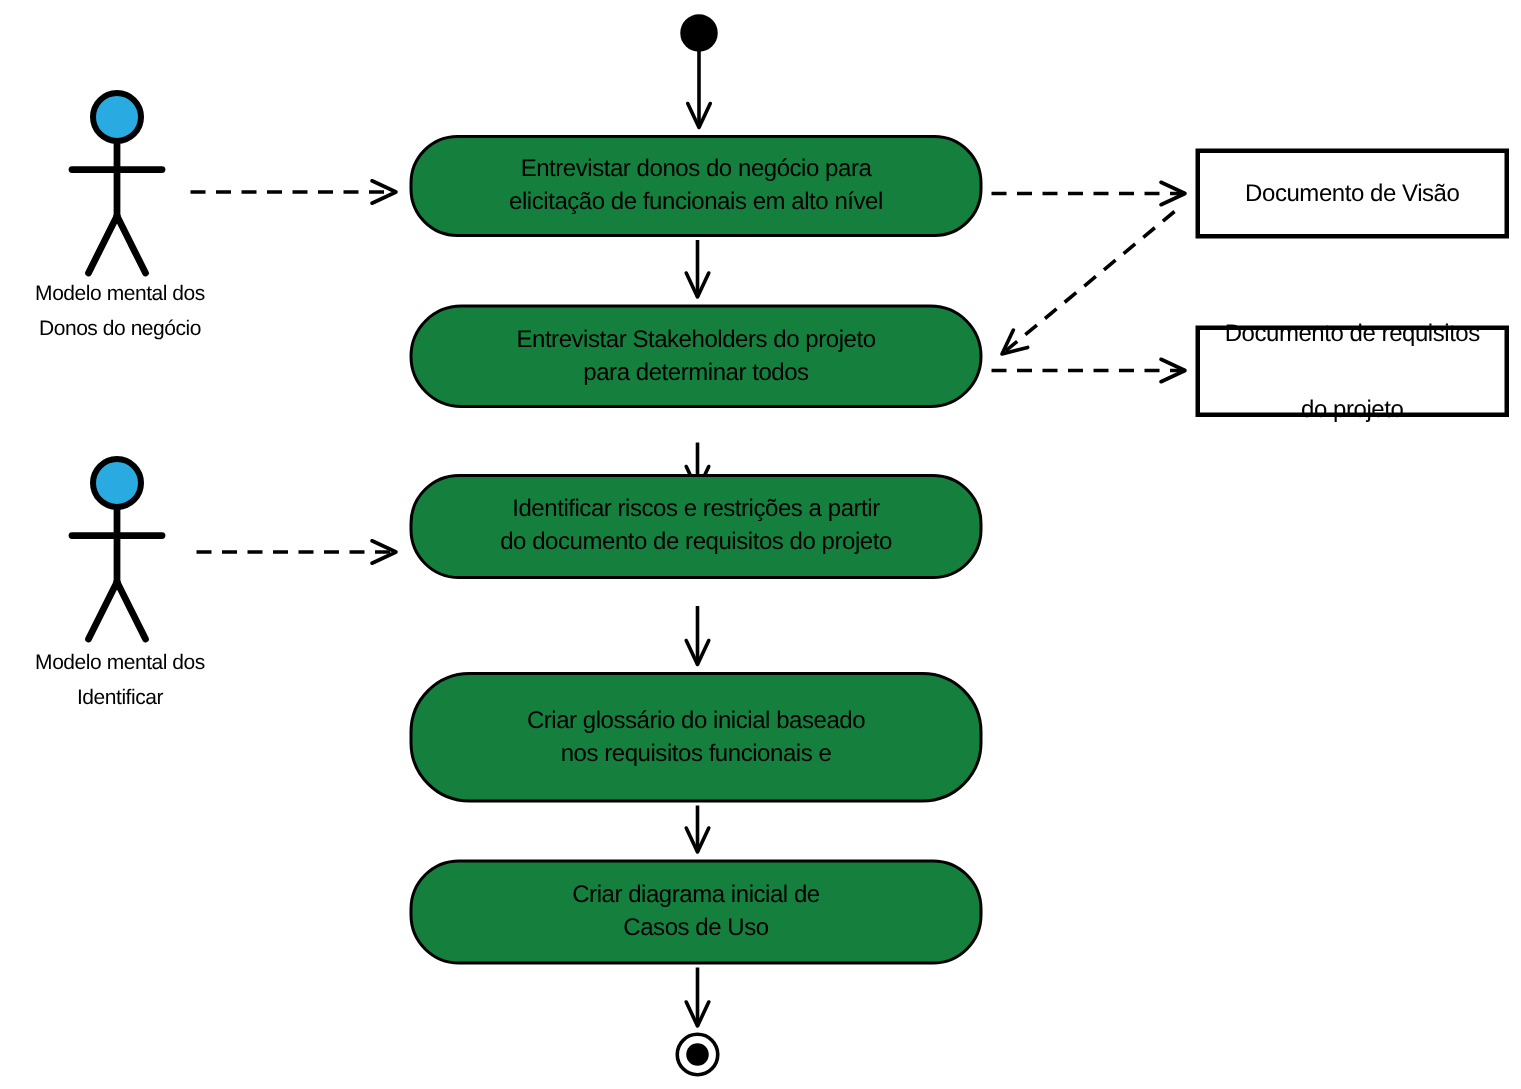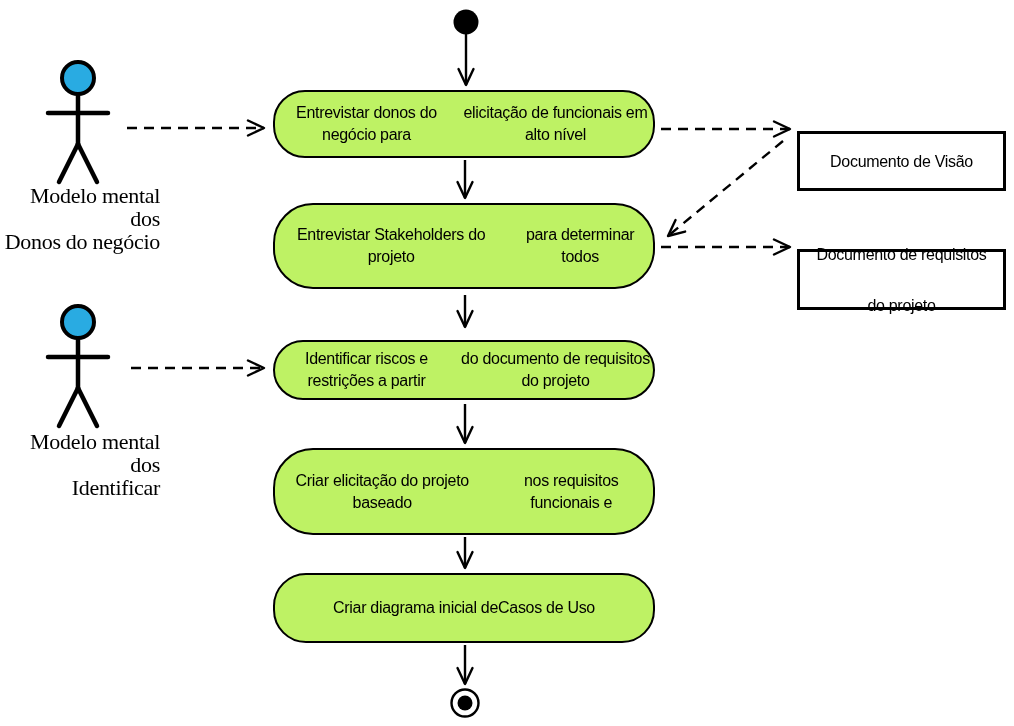--- a/index.html
+++ b/index.html
@@ -20,63 +20,61 @@
     position: absolute;
     left: 0;
     top: 0;
   }
   .activity {
     position: absolute;
     left: 273px;
     width: 382px;
     box-sizing: border-box;
     border: 2.5px solid #000000;
-    background: #bef264;
+    background: #15803d;
     display: flex;
-    flex-direction: row;
+    flex-direction: column;
     justify-content: center;
     align-items: center;
     text-align: center;
     font-size: 16px;
     line-height: 22px;
     letter-spacing: -0.3px;
   }
   .act1 { top: 90px;  height: 68px; border-radius: 32px; }
-  .act2 { top: 203px; height: 86px; border-radius: 40px; }
-  .act3 { top: 340px; height: 60px; border-radius: 33px; }
+  .act2 { top: 203px; height: 69px; border-radius: 40px; }
+  .act3 { top: 316px; height: 70px; border-radius: 33px; }
   .act4 { top: 448px; height: 87px; border-radius: 40px; }
   .act5 { top: 573px; height: 70px; border-radius: 33px; }
   .docbox {
     position: absolute;
     left: 797px;
     width: 209px;
     box-sizing: border-box;
     border: 3px solid #000000;
     background: #ffffff;
     display: flex;
     flex-direction: column;
     justify-content: center;
     align-items: center;
     text-align: left;
     font-size: 16px;
     line-height: 21px;
     letter-spacing: -0.3px;
-    margin-top: 32px;
   }
   .doc1 { top: 99px;  height: 60px; }
   .doc2 { top: 217px; height: 61px; gap: 30px; }
   .actor-label {
     position: absolute;
     left: 0;
     width: 160px;
-    text-align: right;
-    font-size: 22px;
+    text-align: center;
+    font-size: 14px;
     line-height: 23px;
     letter-spacing: -0.3px;
-    font-family: Liberation Serif, serif;
   }
   .label1 { top: 184px; }
   .label2 { top: 430px; }
 </style>
 </head>
 <body>
 
 <div class="diagram">
 
   <svg class="layer" width="1014" height="726" viewBox="0 0 1014 726">
@@ -132,21 +130,21 @@
     <div>Entrevistar Stakeholders do projeto</div>
     <div>para determinar todos</div>
   </div>
 
   <div class="activity act3">
     <div>Identificar riscos e restrições a partir</div>
     <div>do documento de requisitos do projeto</div>
   </div>
 
   <div class="activity act4">
-    <div>Criar elicitação do projeto baseado</div>
+    <div>Criar glossário do inicial baseado</div>
     <div>nos requisitos funcionais e</div>
   </div>
 
   <div class="activity act5">
     <div>Criar diagrama inicial de</div>
     <div>Casos de Uso</div>
   </div>
 
   <div class="docbox doc1">
     <div>Documento de Visão</div>

